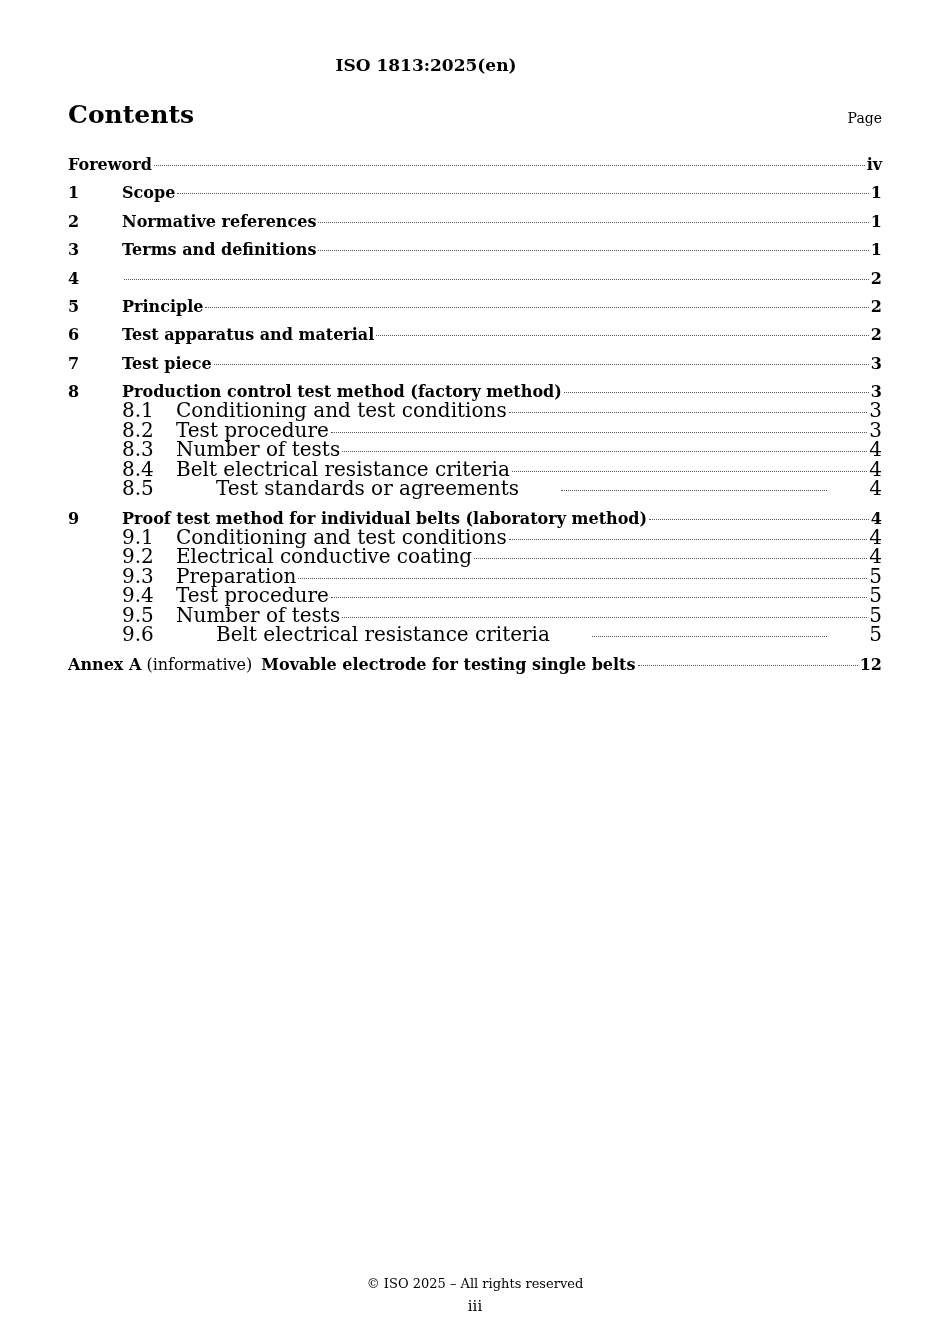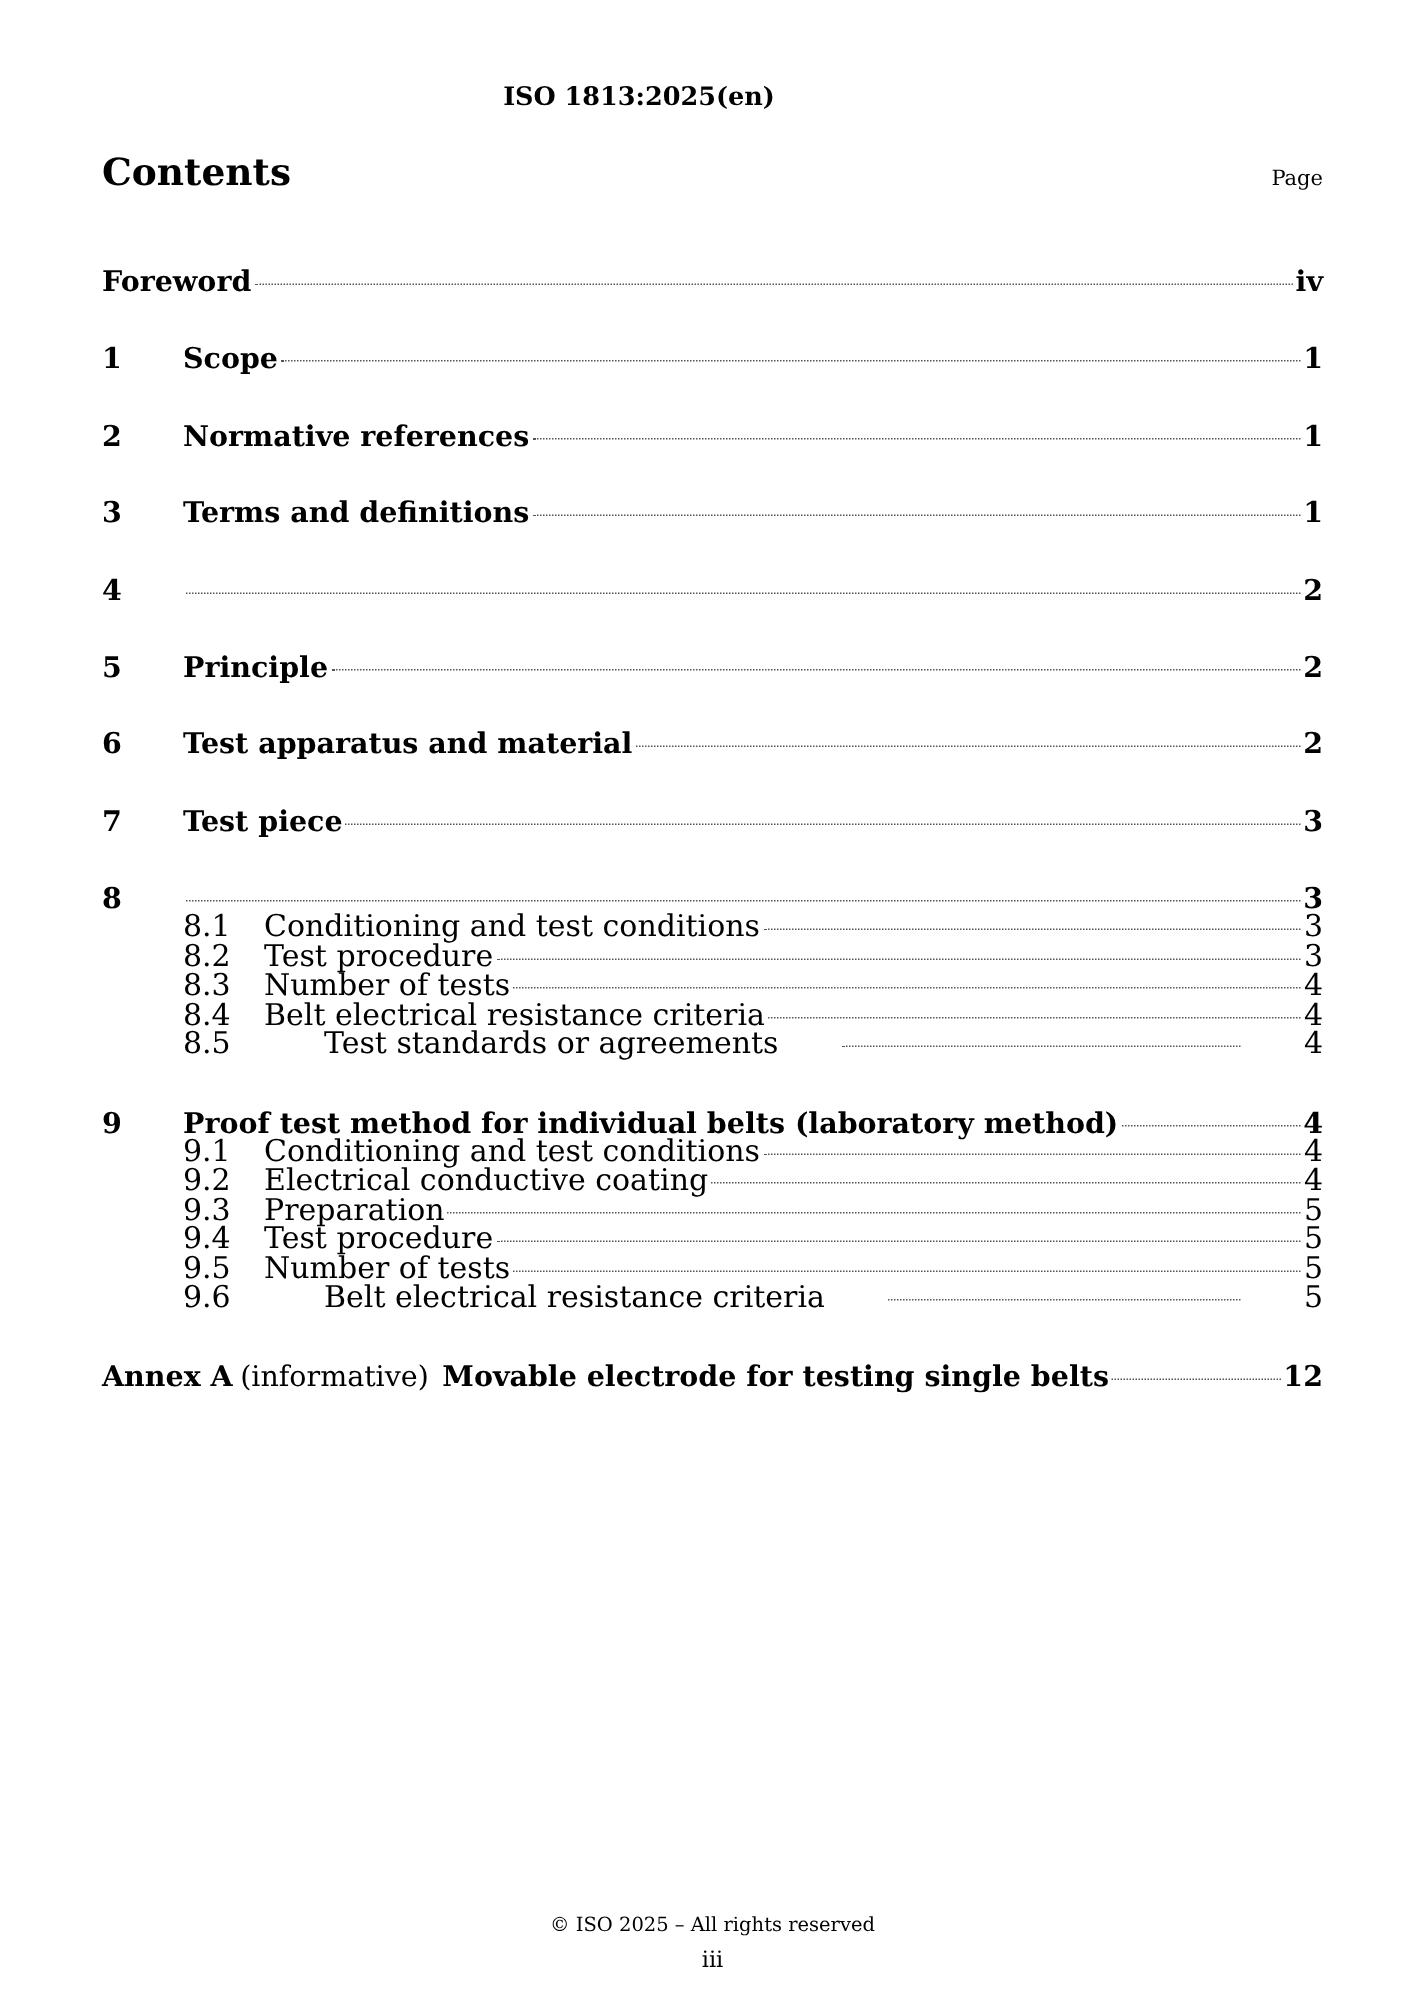--- a/index.html
+++ b/index.html
@@ -3,21 +3,21 @@
 <meta charset="utf-8">
 <style>
   html, body { margin: 0; padding: 0; background: #ffffff; }
   body { width: 950px; height: 1344px; position: relative; font-family: "DejaVu Serif", "Liberation Serif", serif; color: #000; overflow: hidden; }
   .header { position: absolute; top: 55px; left: 0; width: 852px; text-align: center; font-weight: bold; font-size: 17px; }
   .title-row { position: absolute; top: 100px; left: 68px; width: 814px; display: flex; justify-content: space-between; align-items: baseline; gap: 32px; }
   .title { font-size: 25px; font-weight: bold; }
   .page-label { font-size: 14px; }
   .toc { position: absolute; top: 154px; left: 68px; width: 814px; }
   .row { display: flex; align-items: baseline; white-space: nowrap; }
-  .row.l1 { font-weight: bold; font-size: 19px; height: 28.4px; line-height: 22px; margin-top: 23px; }
+  .row.l1 { font-weight: bold; font-size: 16px; height: 28.4px; line-height: 22px; }
   .row.l1.first { height: 28.4px; }
   .row.l2 { font-size: 20px; height: 19.5px; line-height: 19.5px; justify-content: flex-end; }
   .row.l2.last { height: 28.5px; gap: 40px; }
   .num1 { width: 54px; flex: none; }
   .num2 { width: 54px; flex: none; padding-left: 54px; }
   .label { flex: none; }
   .dots { flex: 1 1 auto; border-bottom: 1px dotted #555; margin: 0 2px; transform: translateY(-4px); min-width: 8px; }
   .pg { flex: none; text-align: right; }
   .annex-plain { font-weight: normal; }
   .footer { position: absolute; top: 1276px; left: 0; width: 950px; text-align: center; font-size: 13px; }
@@ -76,20 +76,21 @@
     <span class="pg">2</span>
   </div>
   <div class="row l1">
     <span class="num1">7</span>
     <span class="label">Test piece</span>
     <span class="dots"></span>
     <span class="pg">3</span>
   </div>
   <div class="row l1" style="height:20px;">
     <span class="num1">8</span>
+    <span class="label">Production control test method (factory method)</span>
     <span class="dots"></span>
     <span class="pg">3</span>
   </div>
   <div class="row l2">
     <span class="num2">8.1</span>
     <span class="label">Conditioning and test conditions</span>
     <span class="dots"></span>
     <span class="pg">3</span>
   </div>
   <div class="row l2">

